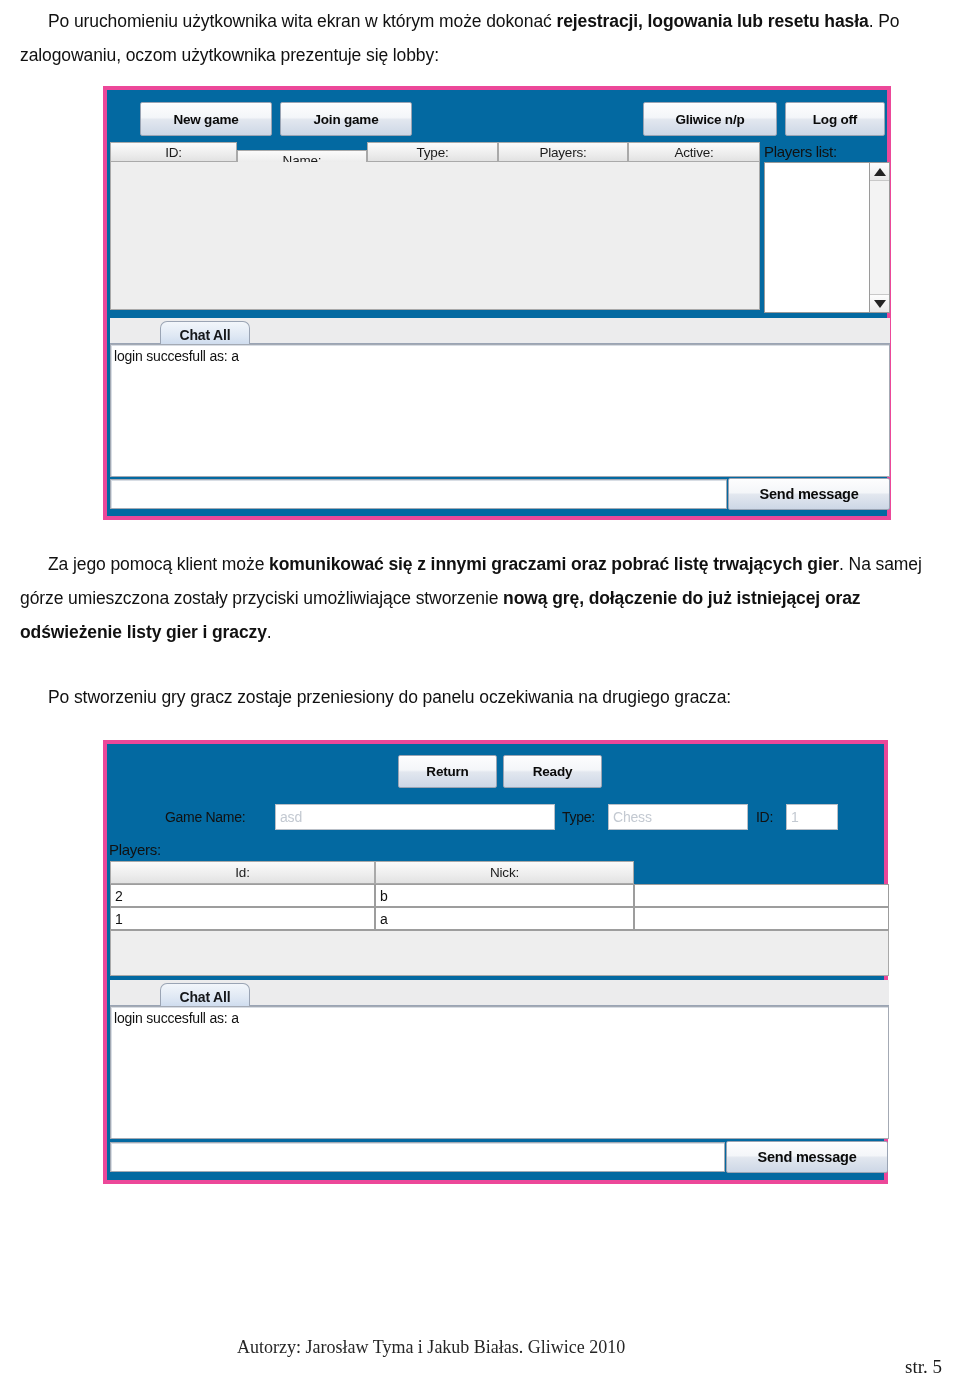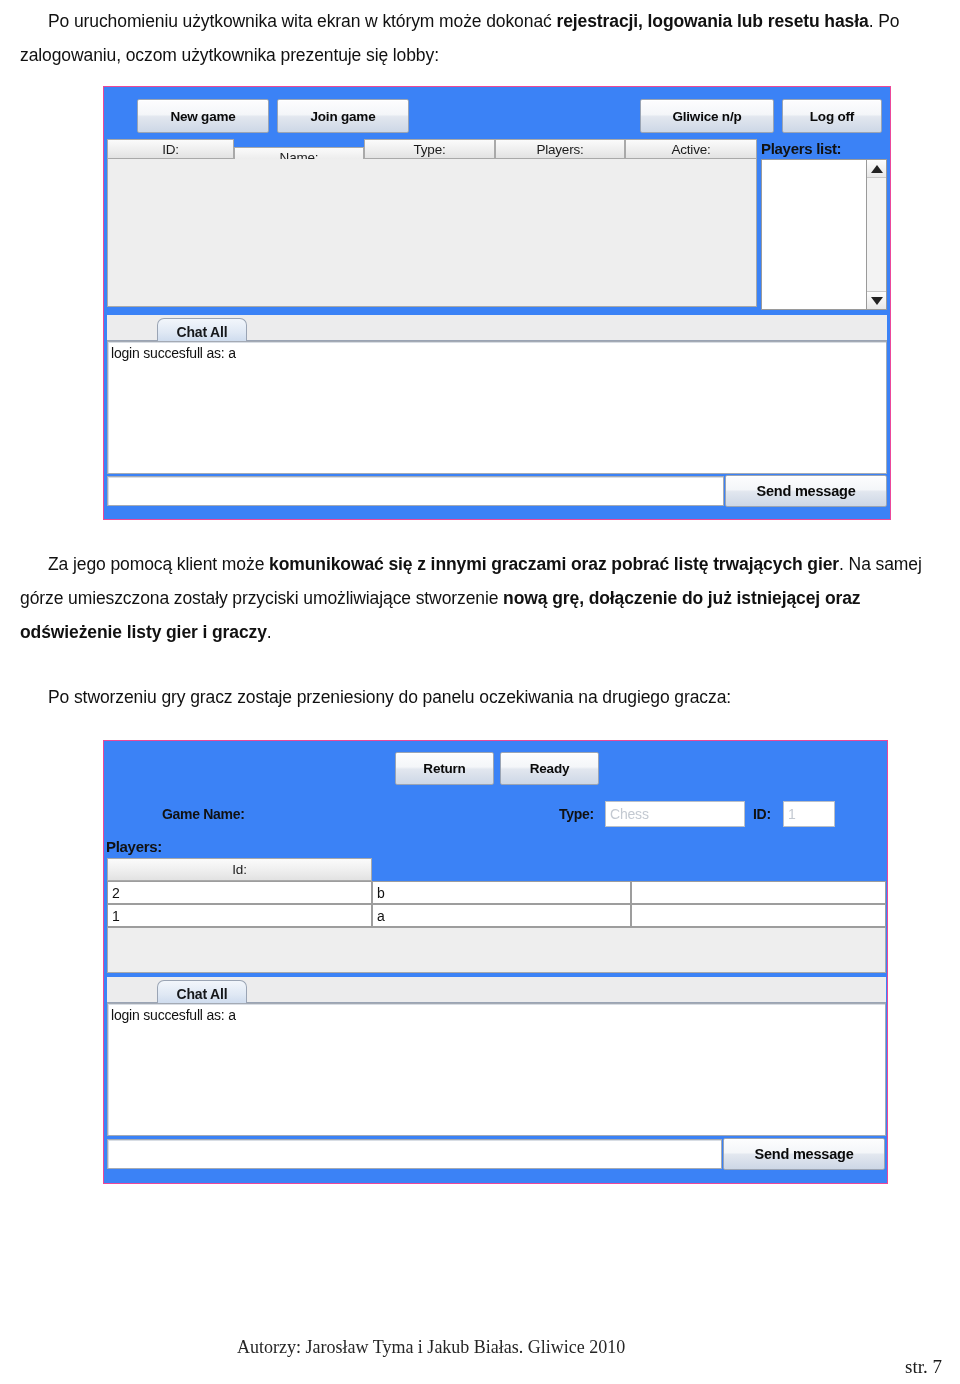--- a/index.html
+++ b/index.html
@@ -23,22 +23,22 @@
     line-height: 34px;
     color: #111;
     letter-spacing: -0.1px;
   }
   .doc-para b { font-weight: bold; }
   .indent { display:inline-block; width: 28px; }
 
   
   .app-frame {
     position: absolute;
-    background: #3b82f6;
-    border: 1px solid #ec4899;
+    background: #0369a1;
+    border: 4px solid #ec4899;
     box-sizing: border-box;
     font-family: "Liberation Sans", sans-serif;
   }
 
   
   .swing-btn {
     position: absolute;
     box-sizing: border-box;
     background: linear-gradient(to bottom, #fdfdfe 0%, #f4f6f9 45%, #e2e7ef 52%, #cdd7e6 100%);
     border: 1px solid #9aa4b4;
@@ -146,21 +146,21 @@
     font-weight: bold;
     color: #15171a;
     letter-spacing: -0.2px;
     margin-left: 48px;
   }
 
   
   .lbl {
     position: absolute;
     font-size: 14px;
-    font-weight: bold;
+    font-weight: normal;
     color: #111;
     letter-spacing: -0.3px;
     white-space: nowrap;
     display: flex;
     align-items: center;
   }
 
   
   .tfield {
     position: absolute;
@@ -289,20 +289,23 @@
   <div class="swing-btn" style="left:291px; top:11px; width:99px; height:33px;">
     <span>Return</span>
   </div>
   <div class="swing-btn" style="left:396px; top:11px; width:99px; height:33px;">
     <span>Ready</span>
   </div>
 
   <div class="lbl" style="left:58px; top:61px; height:24px;">
     <span>Game Name:</span>
   </div>
+  <div class="tfield" style="left:168px; top:60px; width:280px; height:26px;">
+    <span>asd</span>
+  </div>
 
   <div class="lbl" style="left:455px; top:61px; height:24px;">
     <span>Type:</span>
   </div>
   <div class="tfield" style="left:501px; top:60px; width:140px; height:26px;">
     <span>Chess</span>
   </div>
 
   <div class="lbl" style="left:649px; top:61px; height:24px;">
     <span>ID:</span>
@@ -310,20 +313,23 @@
   <div class="tfield" style="left:679px; top:60px; width:52px; height:26px;">
     <span>1</span>
   </div>
 
   <div class="lbl" style="left:2px; top:95px; height:20px; font-size:15px;">
     <span>Players:</span>
   </div>
 
   <div class="th" style="left:3px; top:117px; width:265px; height:23px;">
     <span>Id:</span>
+  </div>
+  <div class="th" style="left:268px; top:117px; width:259px; height:23px;">
+    <span>Nick:</span>
   </div>
 
   <div class="cell" style="left:3px; top:140px; width:265px; height:23px;">
     <span>2</span>
   </div>
   <div class="cell" style="left:268px; top:140px; width:259px; height:23px;">
     <span>b</span>
   </div>
   <div class="cell" style="left:527px; top:140px; width:255px; height:23px;">
     <span></span>
@@ -352,13 +358,13 @@
 
   <div class="sunken" style="left:3px; top:398px; width:615px; height:30px;">
     <div class="chat-text" style="left:4px; top:6px;"></div>
   </div>
   <div class="swing-btn" style="left:619px; top:397px; width:162px; height:32px; font-size:14.5px;">
     <span>Send message</span>
   </div>
 </div>
 
 <div class="footer-authors" style="left:237px; top:1337px;">Autorzy: Jarosław Tyma i Jakub Białas. Gliwice 2010</div>
-<div class="footer-page" style="left:905px; top:1356px;">str. 7</div>
+<div class="footer-page" style="left:905px; top:1356px;">str. 5</div>
 
 </body></html>

